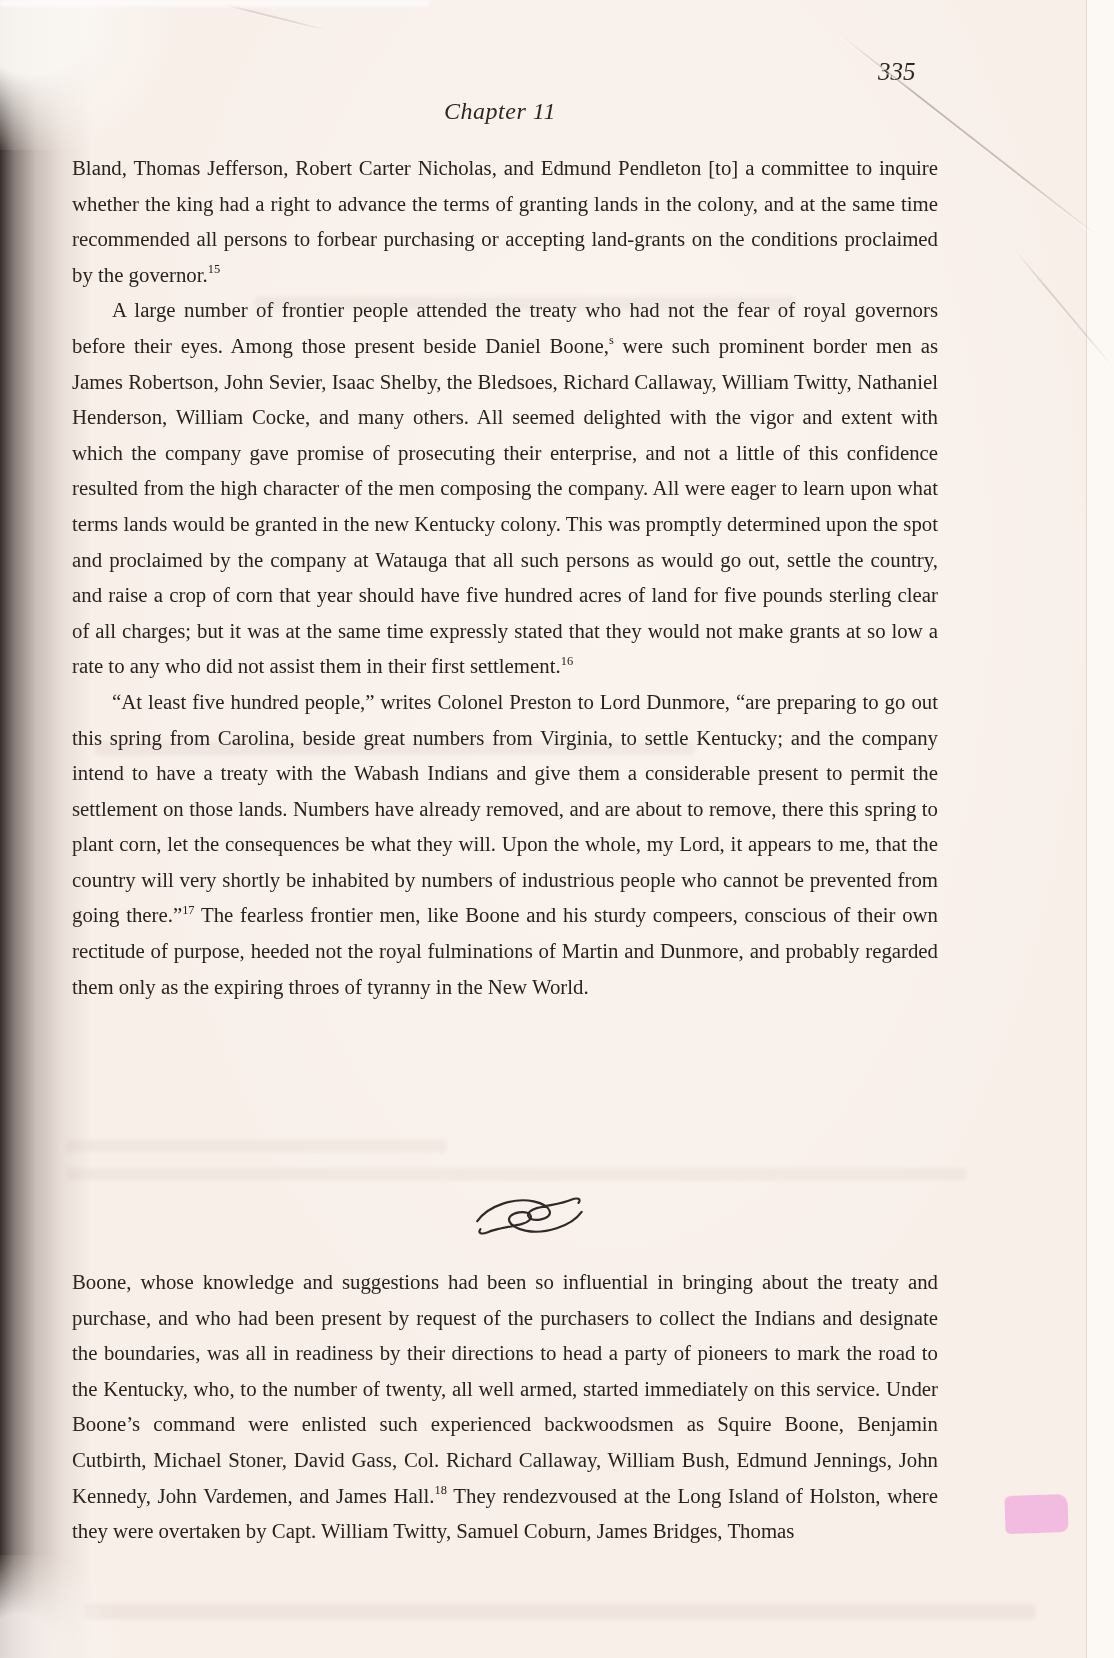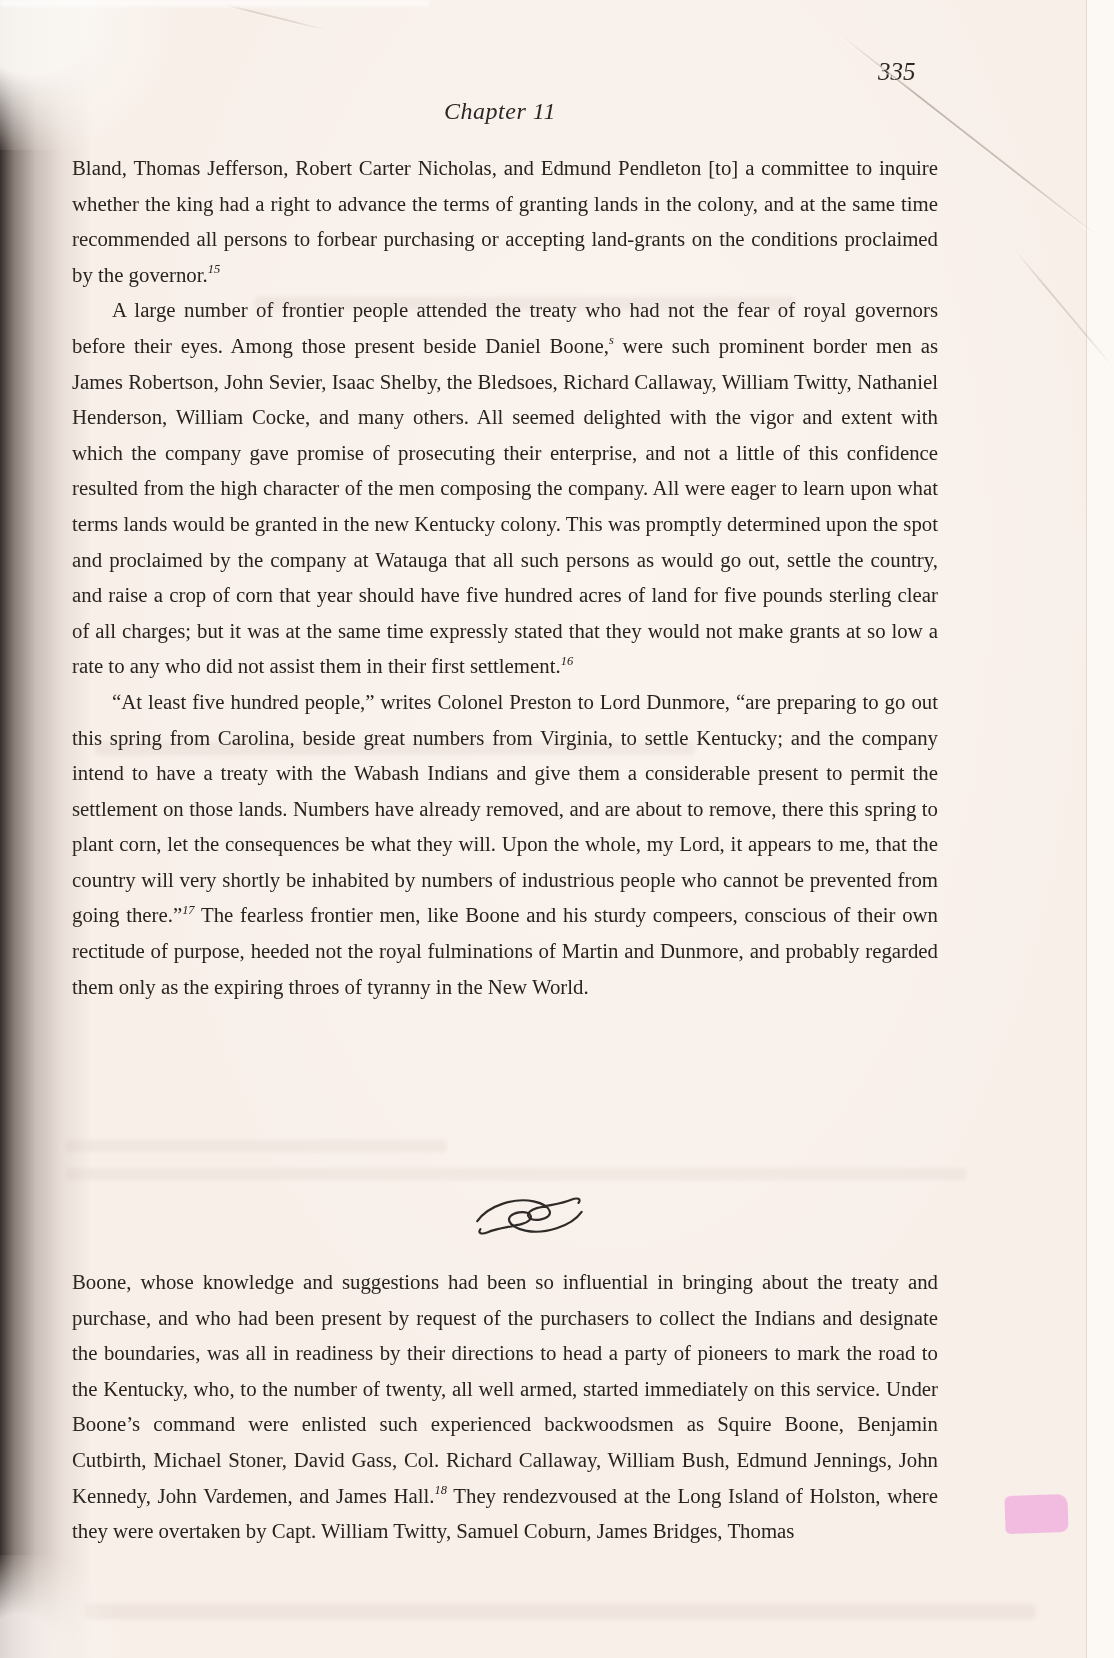--- a/index.html
+++ b/index.html
@@ -41,21 +41,21 @@
   
   .chapter-title{position:absolute;top:62px;left:0;width:1000px;text-align:center;z-index:2;
     font-style:italic;font-size:24px;letter-spacing:0.5px;color:#2c2826;margin-top:36px;}
   .page-number{position:absolute;top:58px;left:878px;z-index:2;
     font-style:italic;font-size:25px;color:#2c2826;}
   .text-block{position:absolute;left:72px;width:866px;z-index:2;}
   .tb1{top:150px;}
   .tb2{top:1264px;}
   p.para{margin:0;text-align:justify;font-size:20.8px;line-height:35.6px;color:#28231f;}
   p.para.indent{text-indent:40px;}
-  sup.fn{font-size:0.6em;line-height:0;position:relative;top:-0.05em;vertical-align:super;font-style:italic;}
+  sup.fn{font-size:0.6em;line-height:0;position:relative;top:-0.05em;vertical-align:super;}
 
   .divider{position:absolute;left:470px;top:1190px;width:120px;height:52px;z-index:2;}
 </style>
 </head>
 <body>
 
 <div class="scan">
 
   <div class="ghost" style="left:255px;top:297px;width:540px;height:13px;"></div>
   <div class="ghost" style="left:95px;top:742px;width:600px;height:13px;"></div>

